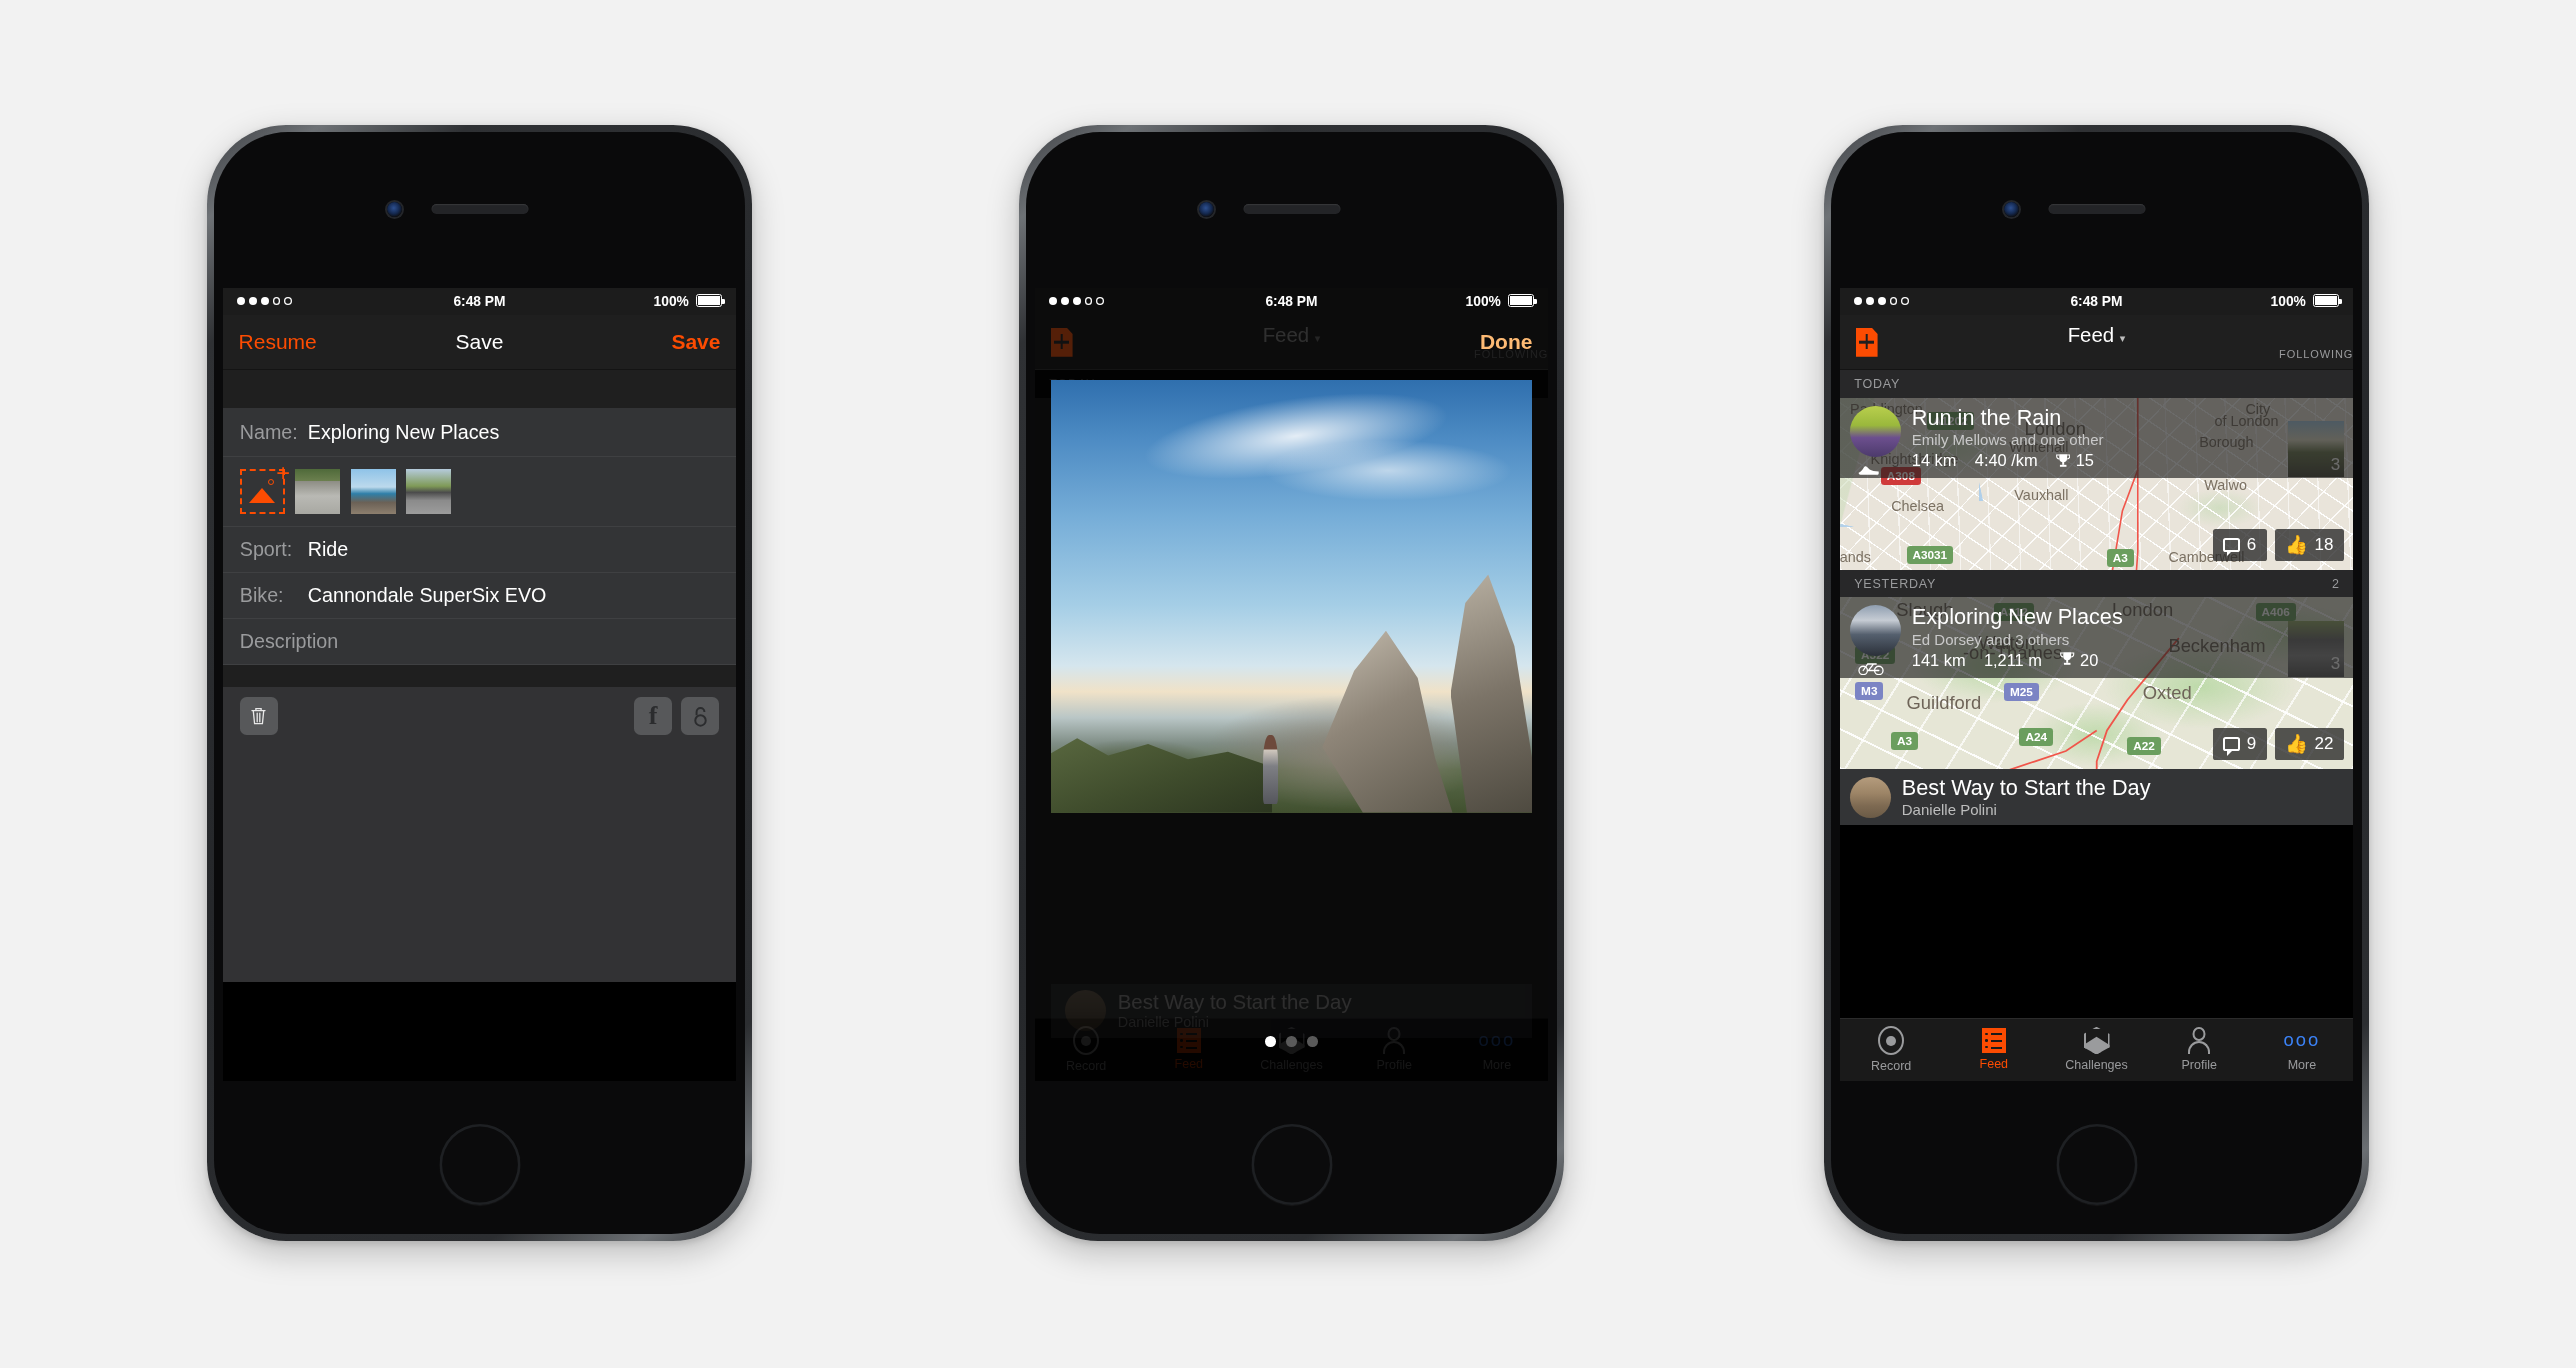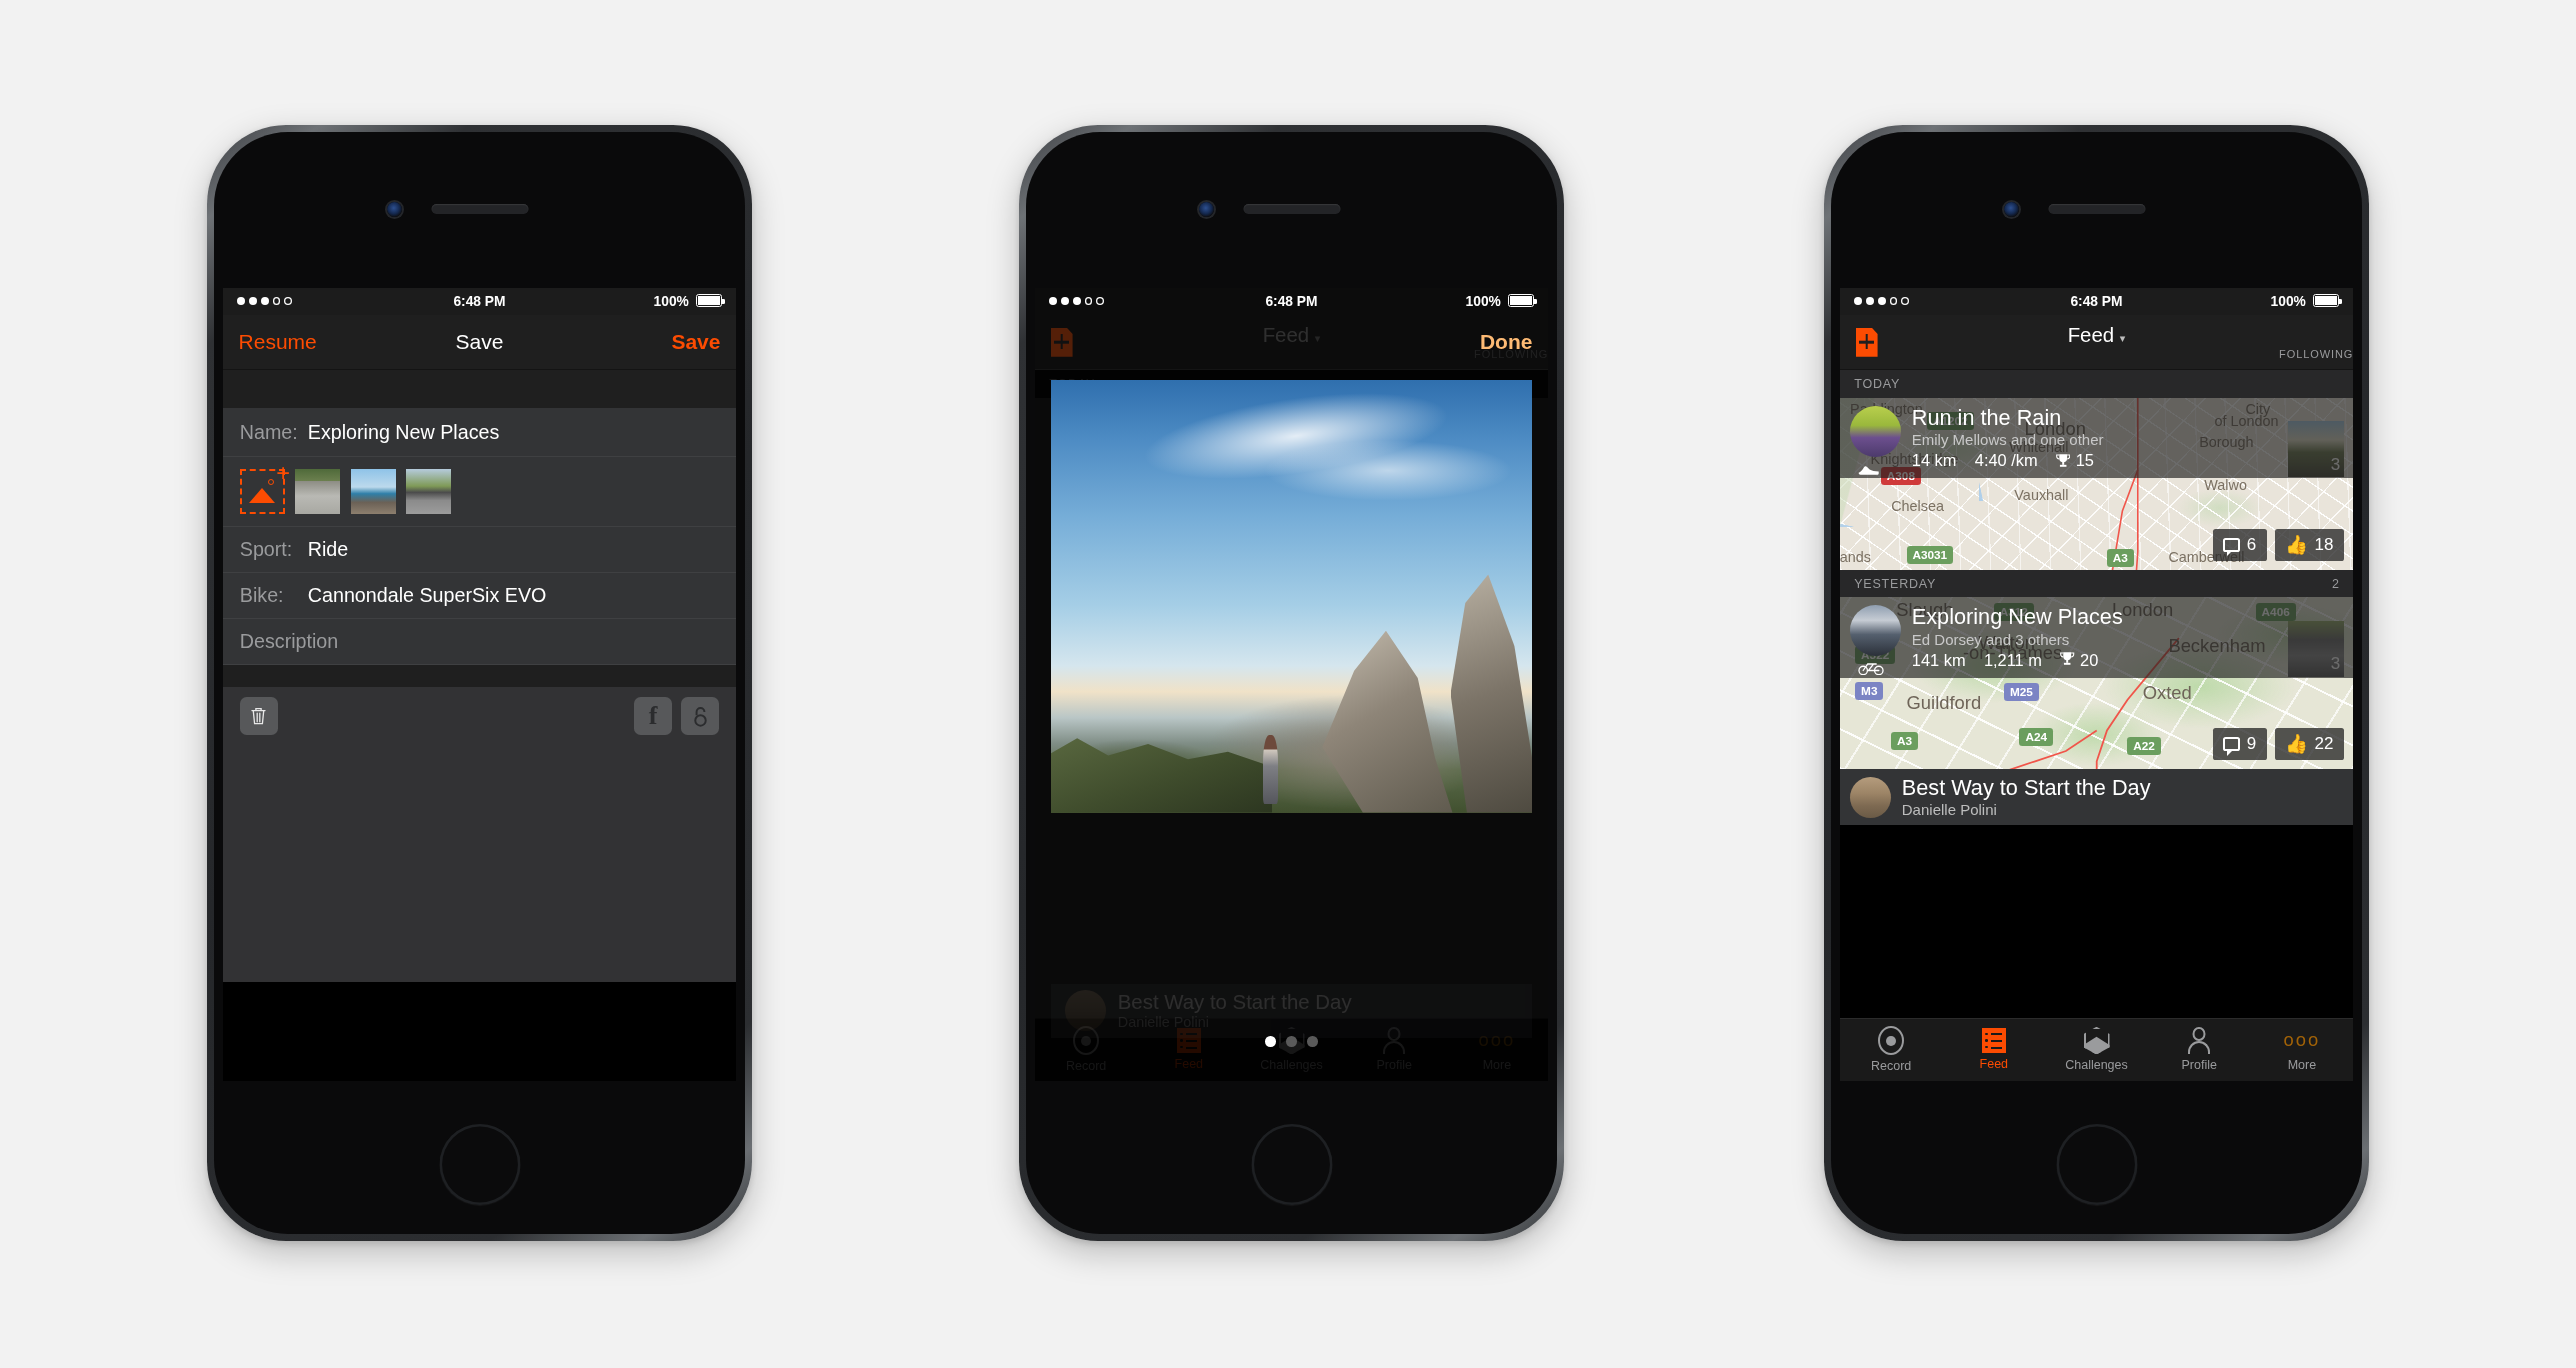--- a/index.html
+++ b/index.html
@@ -347,21 +347,21 @@
   .ic-chal .fillb {
     position:absolute;inset:0;background:#9a9b9d;
     clip-path:polygon(50% 36%,100% 66%,100% 74%,50% 100%,0 74%,0 66%);
   }
   .ic-prof { width:22px;height:27.6px;position:relative; }
   .ic-prof .h { position:absolute;top:0;left:50%;transform:translateX(-50%);
                 width:13px;height:14.4px;border:2px solid #9a9b9d;border-radius:50%; }
   .ic-prof .b { position:absolute;bottom:0;left:50%;transform:translateX(-50%);
                 width:22px;height:13px;border:2px solid #9a9b9d;border-bottom:none;
                 border-radius:11.8px 11.8px 0 0; }
-  .ic-more { color:#a16207;font-size:18.4px;letter-spacing:2px;line-height:1;height:27.6px;display:flex;align-items:center; }
+  .ic-more { color:#3b82f6;font-size:18.4px;letter-spacing:2px;line-height:1;height:27.6px;display:flex;align-items:center; }
 
   
   .ghost { opacity:.14; }
 </style>
 </head>
 <body>
 
 <div class="stage">
 
   <div class="phone p1">

